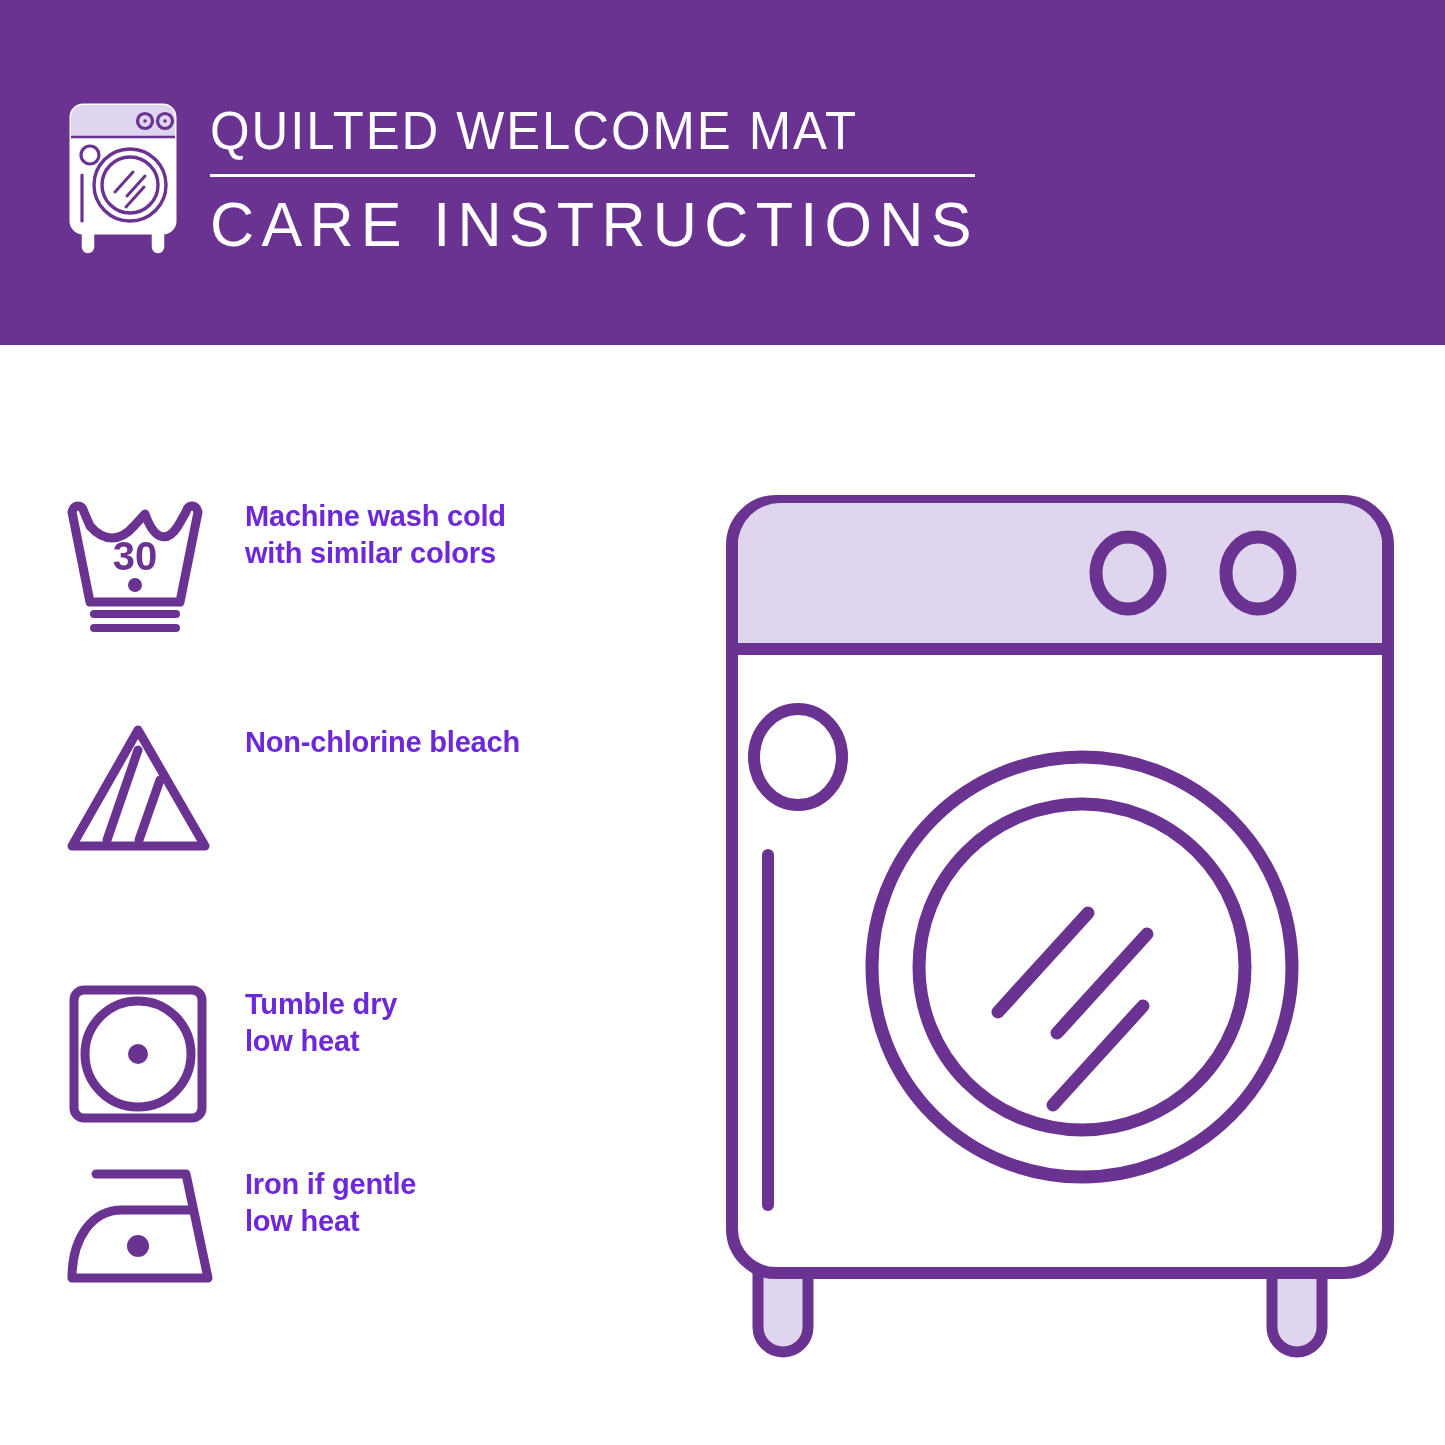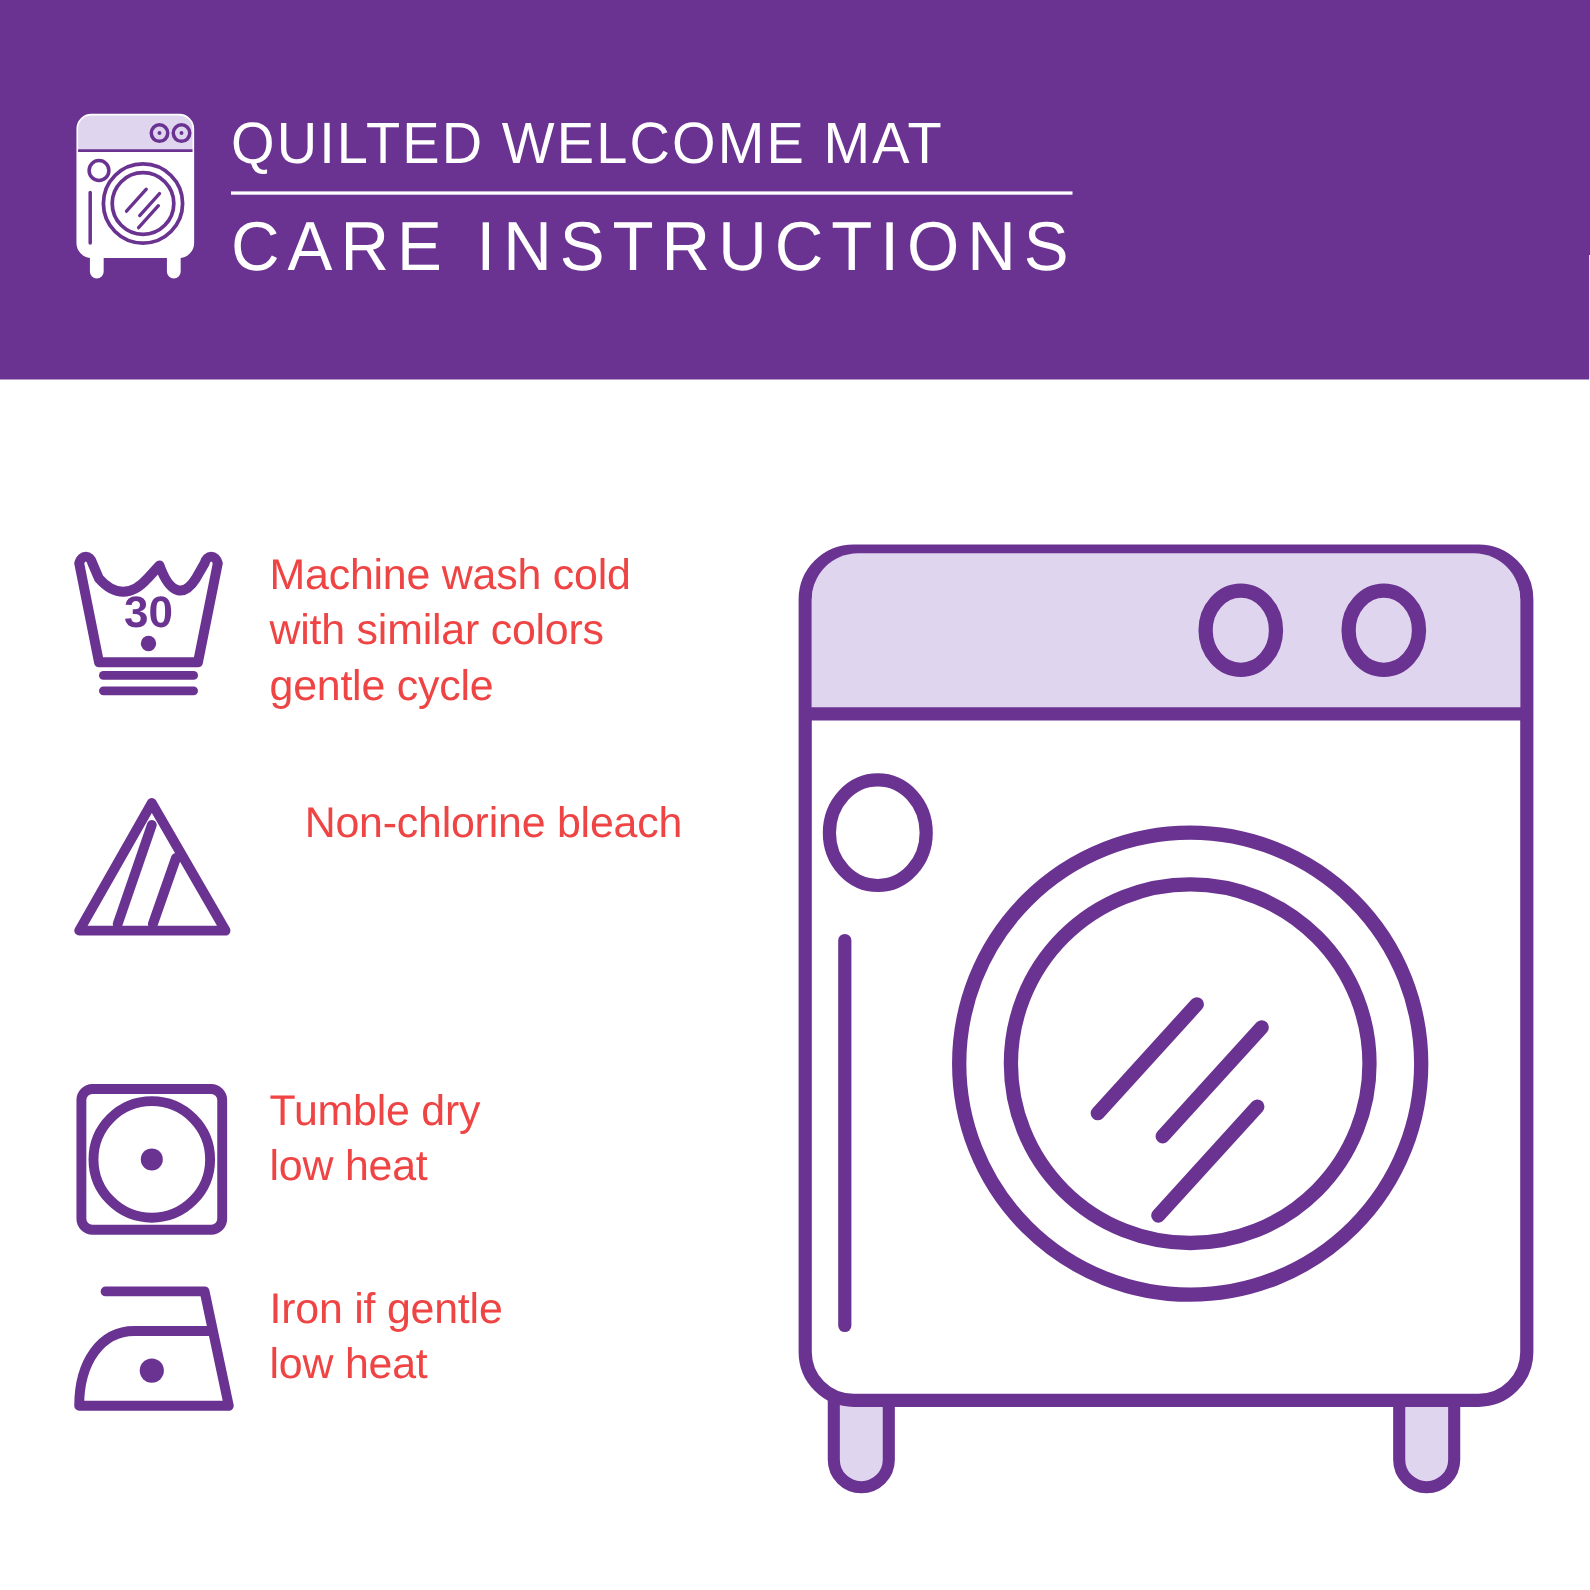--- a/index.html
+++ b/index.html
@@ -75,31 +75,31 @@
     align-items: flex-start;
   }
   .care-symbol {
     width: 185px;
     flex: 0 0 185px;
     display: flex;
     align-items: center;
     justify-content: flex-start;
   }
   .care-text {
-    color: #ef4444;
-    font-size: 39px;
+    color: #6d28d9;
+    font-size: 29px;
     line-height: 1.29;
-    font-weight: 400;
+    font-weight: 700;
     padding-top: 6px;
     letter-spacing: -0.2px;
   }
   .care-text .tline { display: block; white-space: nowrap; }
 
   #row-wash   { top: 492px; }
-  #row-bleach { top: 718px; gap: 32px; }
+  #row-bleach { top: 718px; }
   #row-dry    { top: 980px; }
   #row-iron   { top: 1160px; }
 
   
   #machine {
     position: absolute;
     left: 700px;
     top: 465px;
     width: 720px;
     height: 920px;
@@ -159,21 +159,20 @@
         <rect x="30" y="118" width="90" height="8" rx="4" fill="#6B3391"></rect>
         <rect x="30" y="132" width="90" height="8" rx="4" fill="#6B3391"></rect>
 
         <text x="75" y="78" font-family="'Liberation Sans', sans-serif" font-size="40" font-weight="700" fill="#6B3391" text-anchor="middle">30</text>
         <circle cx="75" cy="93" r="7" fill="#6B3391"></circle>
       </svg>
     </div>
     <div class="care-text">
       <span class="tline">Machine wash cold</span>
       <span class="tline">with similar colors</span>
-      <span class="tline">gentle cycle</span>
     </div>
   </div>
 
   <div class="care-row" id="row-bleach">
     <div class="care-symbol">
       <svg viewBox="0 0 170 145" width="170" height="145" aria-hidden="true">
         <path d="M78 12 L145 128 L12 128 Z" fill="none" stroke="#6B3391" stroke-width="9" stroke-linejoin="round"></path>
         <line x1="78" y1="32" x2="47" y2="122" stroke="#6B3391" stroke-width="9" stroke-linecap="round"></line>
         <line x1="100" y1="62" x2="79" y2="122" stroke="#6B3391" stroke-width="9" stroke-linecap="round"></line>
       </svg>

